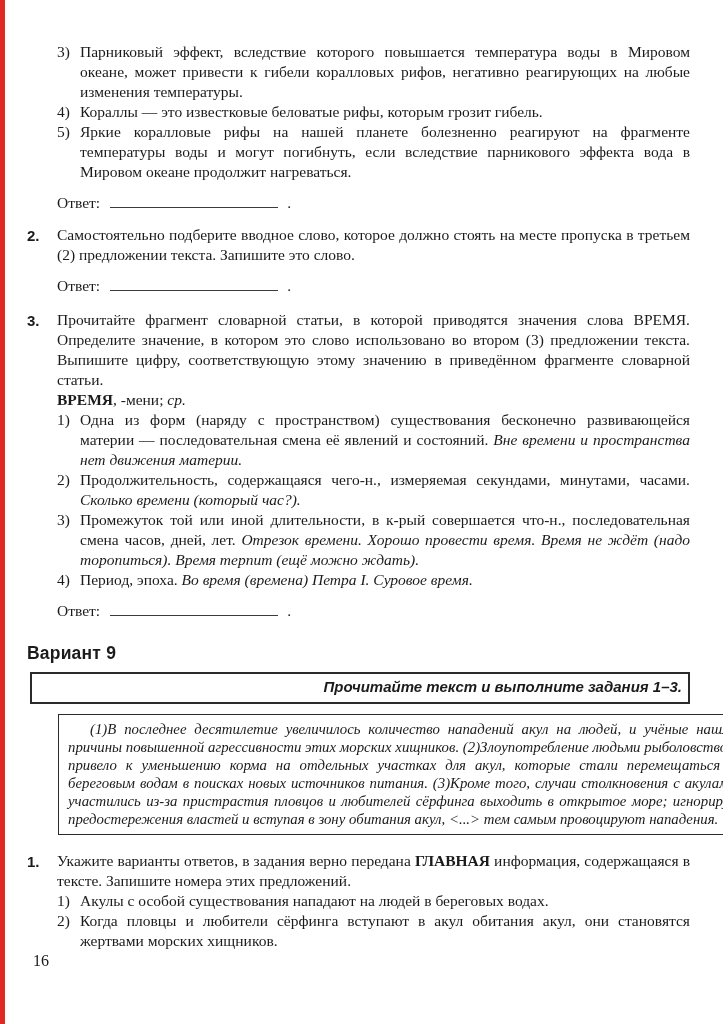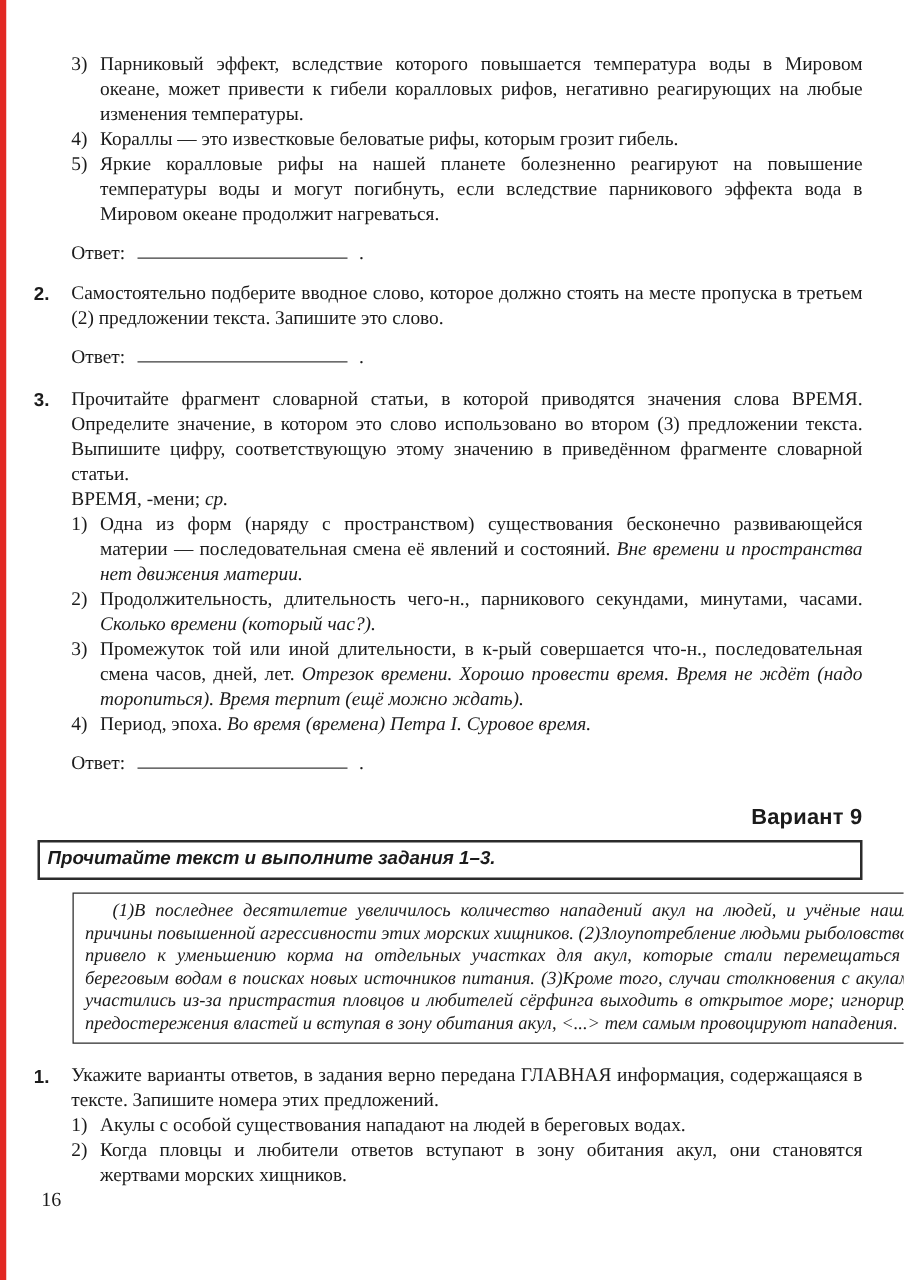--- a/index.html
+++ b/index.html
@@ -44,37 +44,37 @@
   .answer { margin-top: 11px; margin-bottom: 2px; white-space: nowrap; }
   .answer .blank {
     display: inline-block;
     width: 168px;
     border-bottom: 1px solid #3c3c3c;
     height: 13px;
     margin-left: 10px;
   }
   .answer .dot { margin-left: 9px; }
   .ital { font-style: italic; }
-  .bold { font-weight: normal; }
+  .bold { font-weight: bold; }
   .variant-title {
     margin-top: 20px;
-    text-align: right;
+    text-align: left;
     font-family: "Liberation Sans", sans-serif;
     font-weight: bold;
     font-size: 17.5px;
     letter-spacing: 0.2px;
   }
   .instr-box {
     box-sizing: border-box;
     margin-top: 9px;
     margin-left: 3px;
     width: 660px;
     border: 2px solid #2b2b2b;
     padding: 3px 6px 5px;
-    text-align: left;
+    text-align: right;
     font-family: "Liberation Sans", sans-serif;
     font-weight: bold;
     font-style: italic;
     font-size: 15px;
   }
   .passage-box {
     box-sizing: border-box;
     margin-top: 10px;
     margin-left: 31px;
     width: 688px;
@@ -106,21 +106,21 @@
       <div class="opt">
         <span class="opt-num">3)</span>
         <span class="opt-text">Парниковый эффект, вследствие которого повышается температура воды в Мировом океане, может привести к гибели коралловых рифов, негативно реагирующих на любые изменения температуры.</span>
       </div>
       <div class="opt">
         <span class="opt-num">4)</span>
         <span class="opt-text">Кораллы — это известковые беловатые рифы, которым грозит гибель.</span>
       </div>
       <div class="opt">
         <span class="opt-num">5)</span>
-        <span class="opt-text">Яркие коралловые рифы на нашей планете болезненно реагируют на повышение температуры воды и могут погибнуть, если вследствие парникового эффекта вода в Мировом океане продолжит нагреваться.</span>
+        <span class="opt-text">Яркие коралловые рифы на нашей планете болезненно реагируют на фрагменте температуры воды и могут погибнуть, если вследствие парникового эффекта вода в Мировом океане продолжит нагреваться.</span>
       </div>
       <div class="answer">
         <span>Ответ:</span><span class="blank"></span><span class="dot">.</span>
       </div>
     </div>
 
     <div class="task">
       <div class="task-num">2.</div>
       <div class="task-body">
         <div style="text-align: justify;">Самостоятельно подберите вводное слово, которое должно стоять на месте пропуска в третьем (2) предложении текста. Запишите это слово.</div>
@@ -136,21 +136,21 @@
         <div style="text-align: justify;">Прочитайте фрагмент словарной статьи, в которой приводятся значения слова ВРЕМЯ. Определите значение, в котором это слово использовано во втором (3) предложении текста. Выпишите цифру, соответствующую этому значению в приведённом фрагменте словарной статьи.</div>
         <div class="dict-head">
           <span class="bold">ВРЕМЯ</span><span>, -мени; </span><span class="ital">ср.</span>
         </div>
         <div class="opt">
           <span class="opt-num">1)</span>
           <span class="opt-text"><span>Одна из форм (наряду с пространством) существования бесконечно развивающейся материи — последовательная смена её явлений и состояний. </span><span class="ital">Вне времени и пространства нет движения материи.</span></span>
         </div>
         <div class="opt">
           <span class="opt-num">2)</span>
-          <span class="opt-text"><span>Продолжительность, длительность чего-н., парникового секундами, минутами, часами. </span><span class="ital">Сколько времени (который час?).</span></span>
+          <span class="opt-text"><span>Продолжительность, содержащаяся чего-н., измеряемая секундами, минутами, часами. </span><span class="ital">Сколько времени (который час?).</span></span>
         </div>
         <div class="opt">
           <span class="opt-num">3)</span>
           <span class="opt-text"><span>Промежуток той или иной длительности, в к-рый совершается что-н., последовательная смена часов, дней, лет. </span><span class="ital">Отрезок времени. Хорошо провести время. Время не ждёт (надо торопиться). Время терпит (ещё можно ждать).</span></span>
         </div>
         <div class="opt">
           <span class="opt-num">4)</span>
           <span class="opt-text"><span>Период, эпоха. </span><span class="ital">Во время (времена) Петра I. Суровое время.</span></span>
         </div>
         <div class="answer">
@@ -174,21 +174,21 @@
       <div class="task-body">
         <div style="text-align: justify;">
           <span>Укажите варианты ответов, в задания верно передана </span><span class="bold">ГЛАВНАЯ</span><span> информация, содержащаяся в тексте. Запишите номера этих предложений.</span>
         </div>
         <div class="opt">
           <span class="opt-num">1)</span>
           <span class="opt-text">Акулы с особой существования нападают на людей в береговых водах.</span>
         </div>
         <div class="opt">
           <span class="opt-num">2)</span>
-          <span class="opt-text">Когда пловцы и любители ответов вступают в зону обитания акул, они становятся жертвами морских хищников.</span>
+          <span class="opt-text">Когда пловцы и любители сёрфинга вступают в акул обитания акул, они становятся жертвами морских хищников.</span>
         </div>
       </div>
     </div>
 
   </div>
 
   <div class="page-number">16</div>
 </div>
 
 </body></html>

